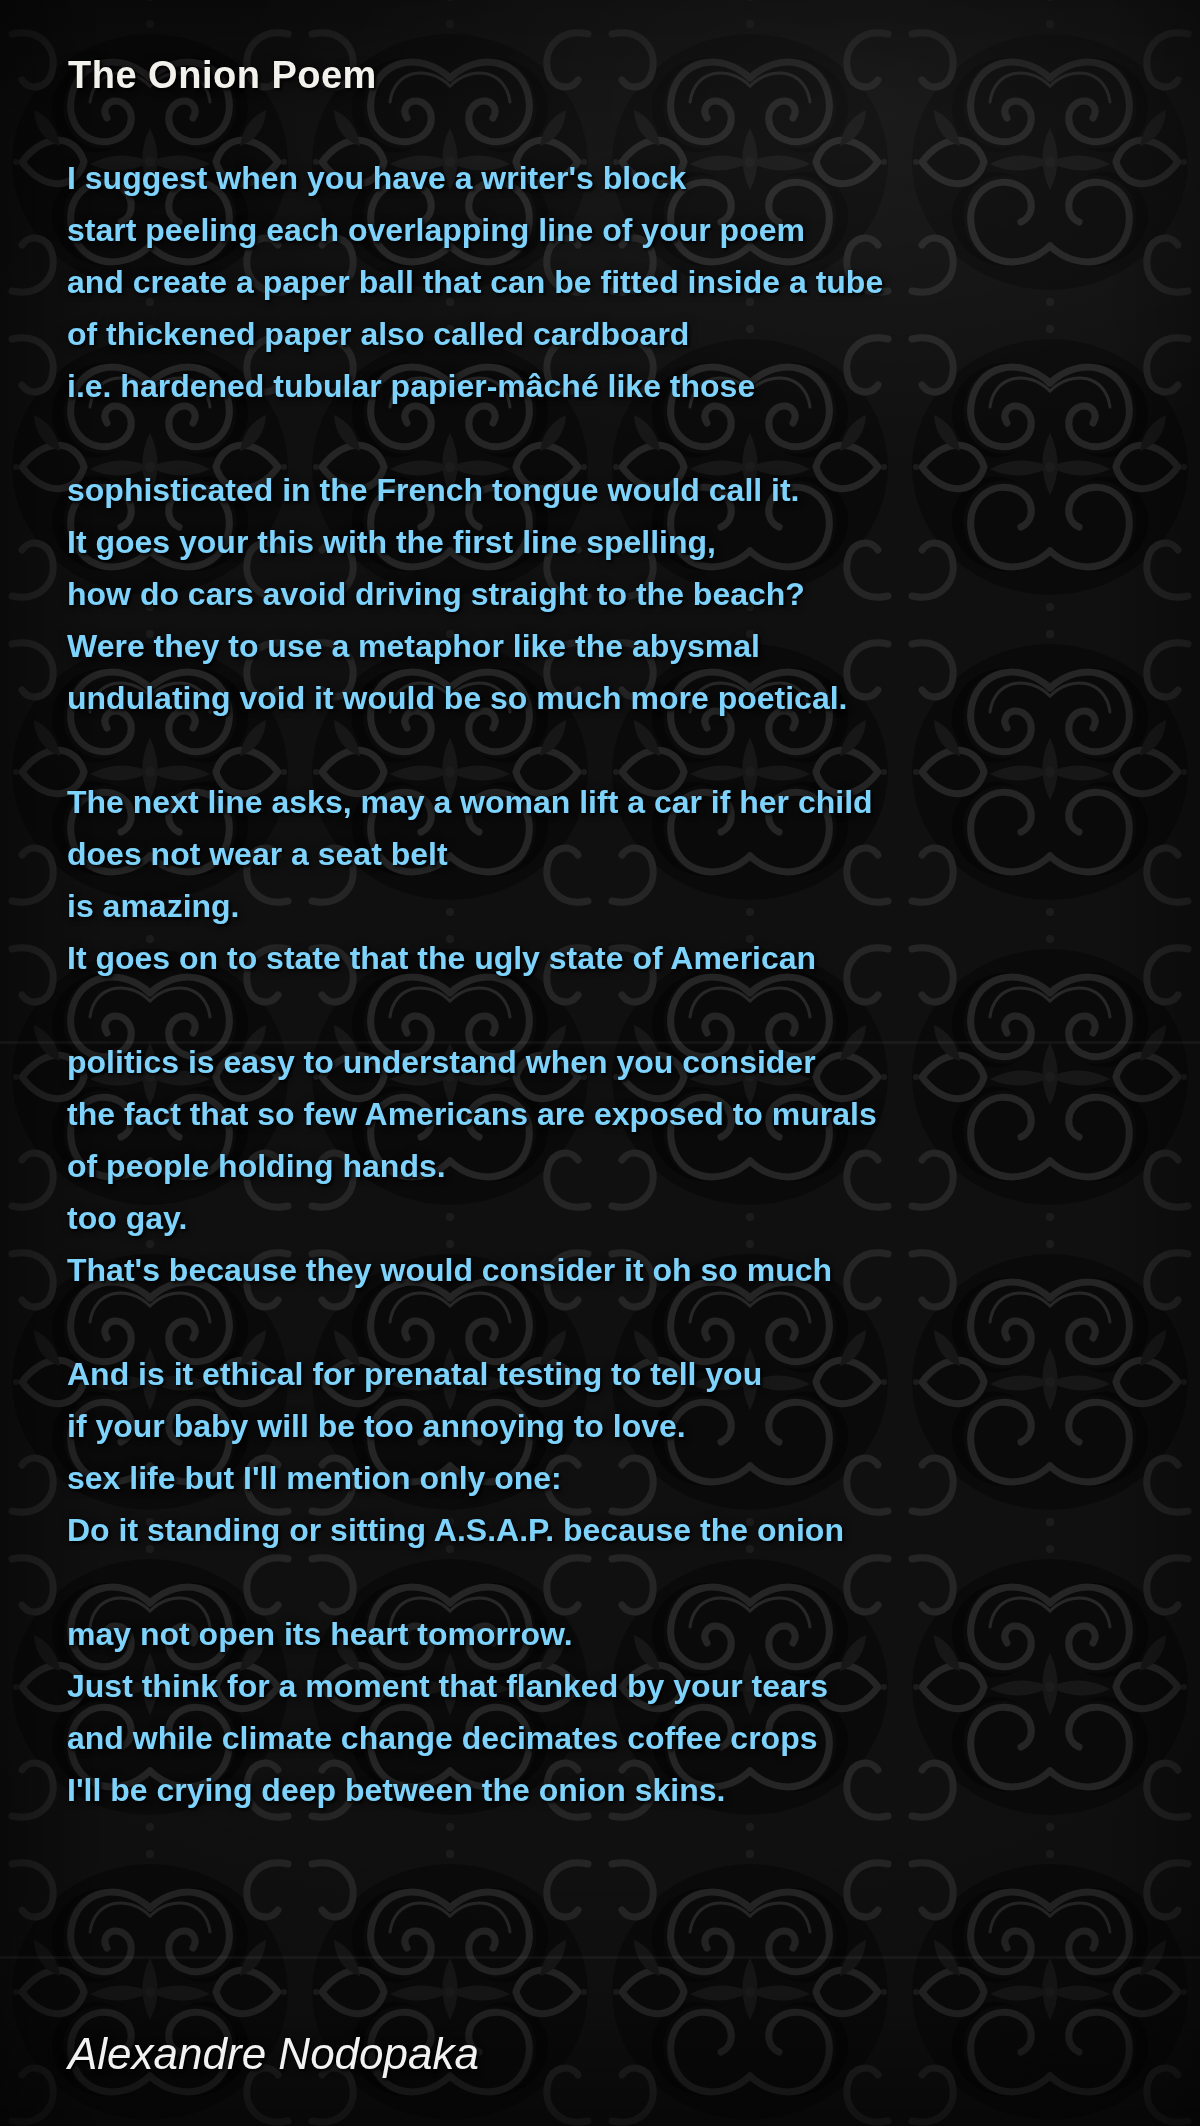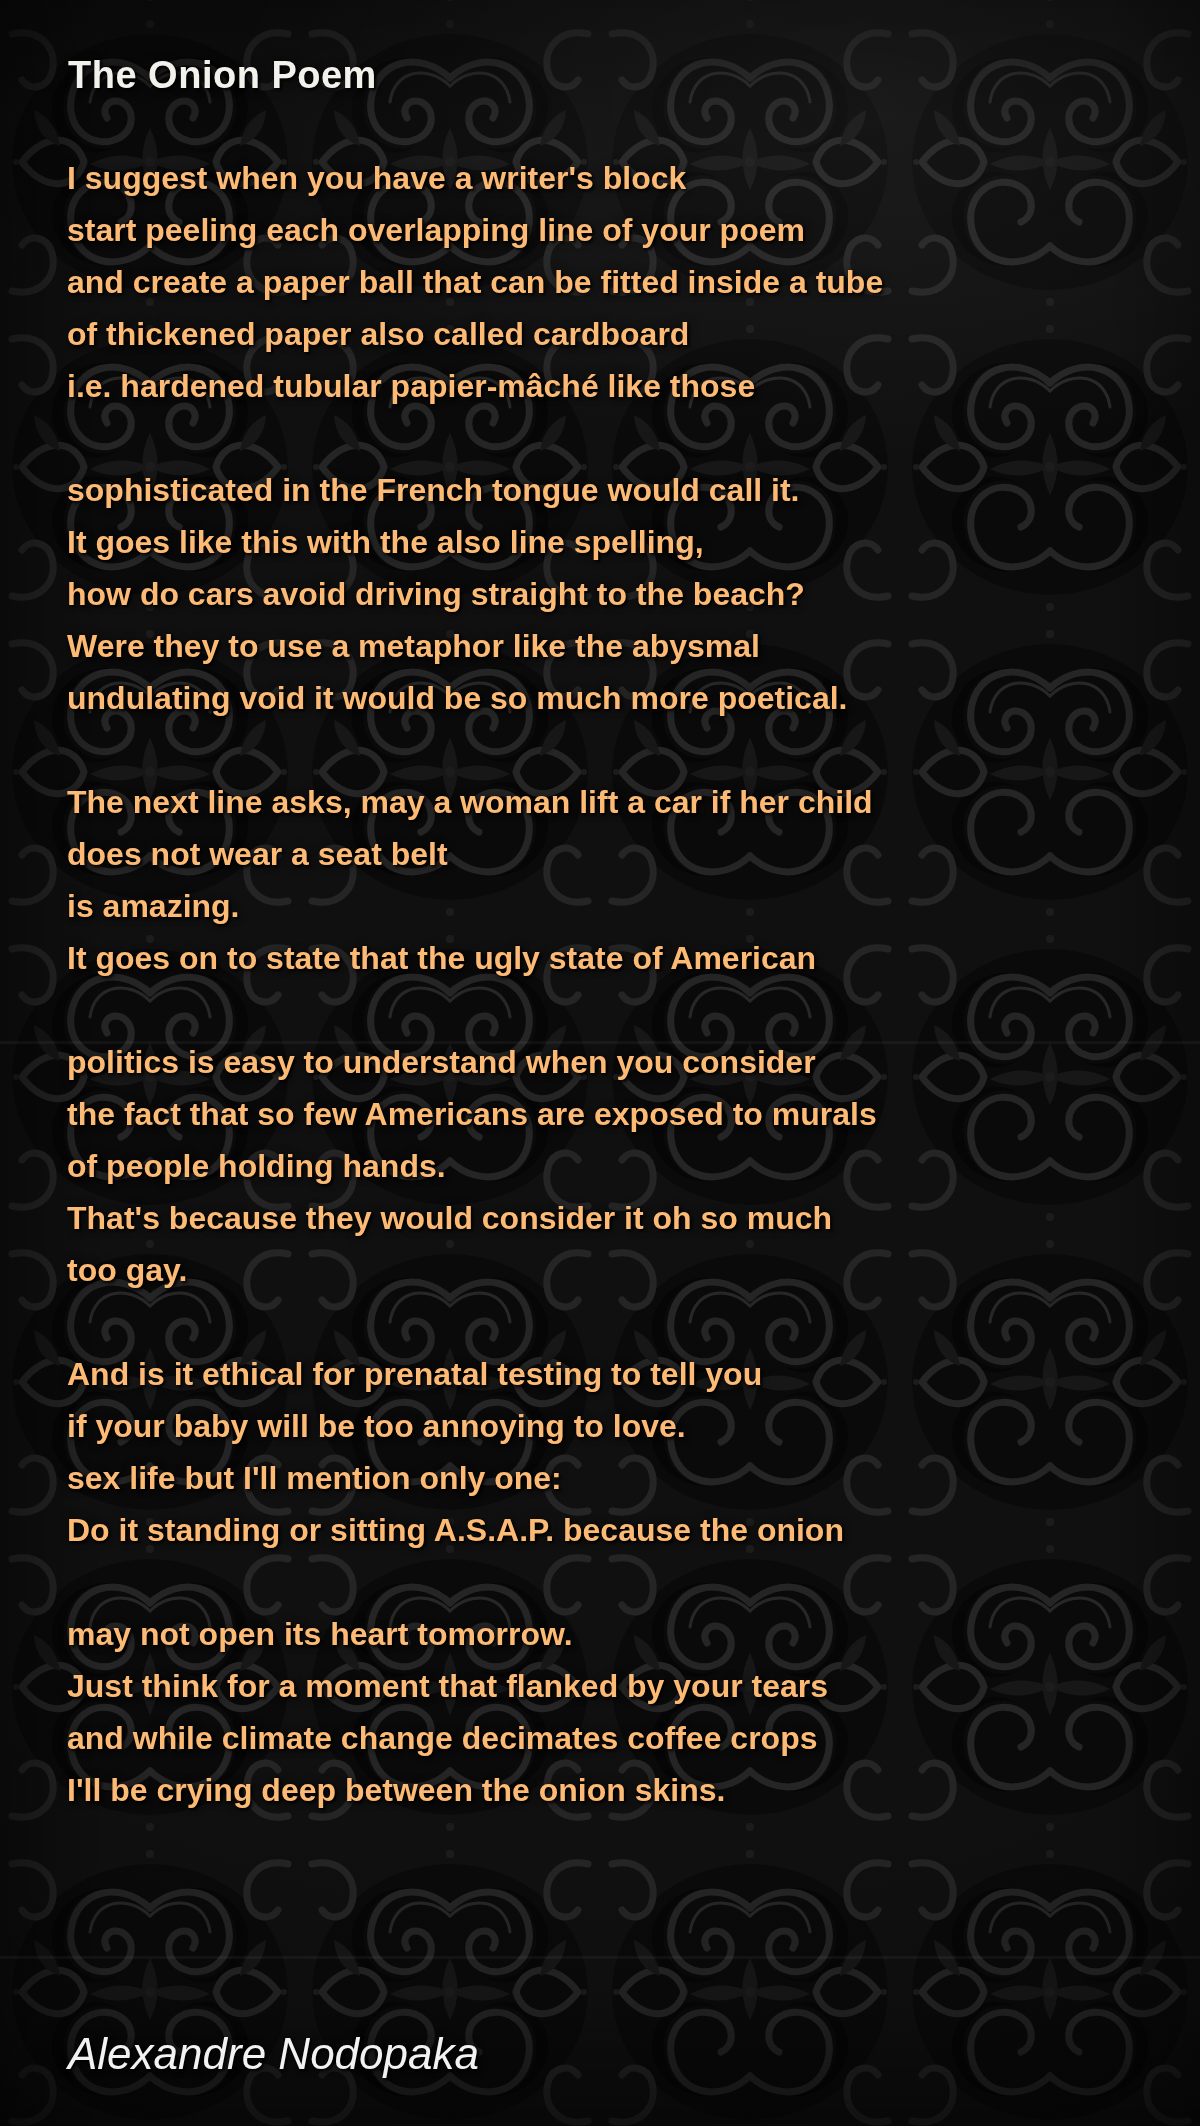--- a/index.html
+++ b/index.html
@@ -54,21 +54,21 @@
     text-align: right;
   }
   .poem {
     position: absolute;
     left: 67px;
     top: 152px;
     width: 1080px;
     font-size: 32px;
     line-height: 52px;
     font-weight: bold;
-    color: #fdba74;
+    color: #7dd3fc;
     text-shadow: 2px 2px 3px rgba(0,0,0,0.9), 0 0 8px rgba(0,0,0,0.55);
   }
   .stanza {
     margin: 0 0 52px 0;
   }
   .poem-line {
     white-space: nowrap;
   }
   .author {
     position: absolute;
@@ -147,37 +147,37 @@
   <div class="poem">
       <div class="stanza">
         <div class="poem-line">I suggest when you have a writer's block</div>
         <div class="poem-line">start peeling each overlapping line of your poem</div>
         <div class="poem-line">and create a paper ball that can be fitted inside a tube</div>
         <div class="poem-line">of thickened paper also called cardboard</div>
         <div class="poem-line">i.e. hardened tubular papier-mâché like those</div>
       </div>
       <div class="stanza">
         <div class="poem-line">sophisticated in the French tongue would call it.</div>
-        <div class="poem-line">It goes like this with the also line spelling,</div>
+        <div class="poem-line">It goes your this with the first line spelling,</div>
         <div class="poem-line">how do cars avoid driving straight to the beach?</div>
         <div class="poem-line">Were they to use a metaphor like the abysmal</div>
         <div class="poem-line">undulating void it would be so much more poetical.</div>
       </div>
       <div class="stanza">
         <div class="poem-line">The next line asks, may a woman lift a car if her child</div>
         <div class="poem-line">does not wear a seat belt</div>
         <div class="poem-line">is amazing.</div>
         <div class="poem-line">It goes on to state that the ugly state of American</div>
       </div>
       <div class="stanza">
         <div class="poem-line">politics is easy to understand when you consider</div>
         <div class="poem-line">the fact that so few Americans are exposed to murals</div>
         <div class="poem-line">of people holding hands.</div>
+        <div class="poem-line">too gay.</div>
         <div class="poem-line">That's because they would consider it oh so much</div>
-        <div class="poem-line">too gay.</div>
       </div>
       <div class="stanza">
         <div class="poem-line">And is it ethical for prenatal testing to tell you</div>
         <div class="poem-line">if your baby will be too annoying to love.</div>
         <div class="poem-line">sex life but I'll mention only one:</div>
         <div class="poem-line">Do it standing or sitting A.S.A.P. because the onion</div>
       </div>
       <div class="stanza">
         <div class="poem-line">may not open its heart tomorrow.</div>
         <div class="poem-line">Just think for a moment that flanked by your tears</div>

